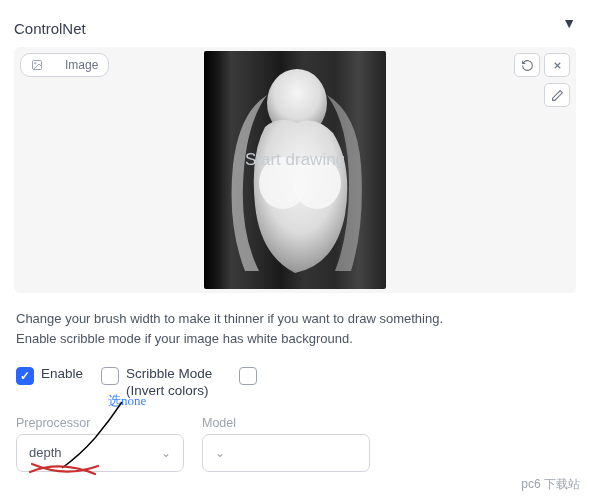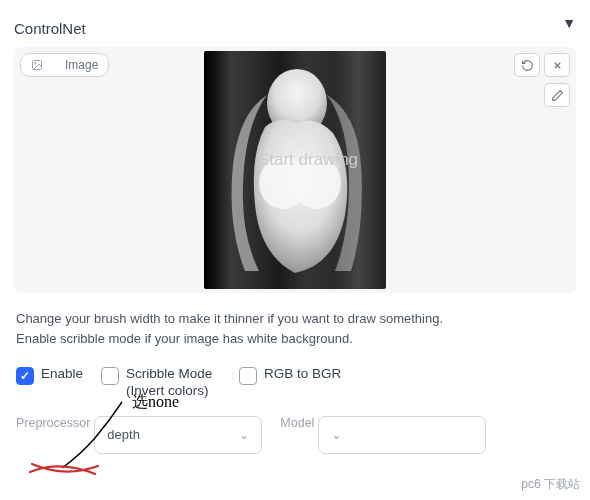--- a/index.html
+++ b/index.html
@@ -7,34 +7,34 @@
 .header { display: flex; justify-content: space-between; align-items: center; padding: 8px 14px 4px; }
 .header-title { font-size: 15px; color: #374151; margin-top: 12px; }
 .collapse-arrow { font-size: 14px; cursor: pointer; }
 .canvas-area { margin: 6px 14px; background: #f6f6f6; border-radius: 6px; position: relative; height: 246px; display: flex; align-items: center; justify-content: center; }
 .tab-image { position: absolute; top: 6px; left: 6px; border: 1px solid #d1d5db; background: #fff; border-radius: 10px; padding: 4px 10px; display: flex; align-items: center; gap: 22px; font-size: 12px; color: #6b7280; cursor: pointer; }
 .tool-col { position: absolute; top: 6px; right: 6px; display: flex; flex-direction: column; gap: 6px; }
 .tool-row { display: flex; gap: 4px; }
 .tool-btn { width: 26px; height: 24px; border: 1px solid #d1d5db; background: #fff; border-radius: 5px; display: flex; align-items: center; justify-content: center; cursor: pointer; color: #6b7280; }
 .preview { width: 182px; height: 238px; position: relative; border-radius: 2px; overflow: hidden; background: linear-gradient(90deg, #000 0%, #1a1a1a 8%, #3a3a3a 15%, #2a2a2a 30%, #1a1a1a 42%, #333 55%, #2a2a2a 72%, #444 85%, #222 100%); }
 .silhouette { position: absolute; left: 50%; top: 48%; transform: translate(-50%, -50%); width: 160px; height: 220px; }
-.overlay-text { position: absolute; left: 50%; top: 46%; transform: translate(-50%, -50%); color: #c7ccd1; font-size: 17px; white-space: nowrap; pointer-events: none; margin-left: 13px; }
+.overlay-text { position: absolute; left: 50%; top: 46%; transform: translate(-50%, -50%); color: #c7ccd1; font-size: 17px; white-space: nowrap; pointer-events: none; }
 .info-text { padding: 10px 16px 4px; font-size: 13px; color: #4b5563; line-height: 1.5; }
 .checkbox-row { display: flex; gap: 18px; padding: 14px 16px 6px; align-items: flex-start; flex-wrap: wrap; }
 .chk-item { display: flex; align-items: flex-start; gap: 7px; font-size: 13.5px; color: #374151; cursor: pointer; }
 .chk-box { width: 18px; height: 18px; border: 1.5px solid #9ca3af; border-radius: 4px; background: #fff; display: flex; align-items: center; justify-content: center; flex-shrink: 0; margin-top: 1px; }
 .chk-box.checked { background: #2866ff; border-color: #2866ff; }
 .chk-mark { color: #fff; font-size: 12px; font-weight: bold; }
 .chk-label { line-height: 1.25; }
 .dropdown-row { display: flex; gap: 18px; padding: 10px 16px 0; align-items: flex-end; }
-.dd-group { display: flex; flex-direction: row; gap: 4px; }
+.dd-group { display: flex; flex-direction: column; gap: 4px; }
 .dd-label { font-size: 12.5px; color: #9ca3af; }
 .dd-select { width: 168px; height: 38px; border: 1px solid #d1d5db; border-radius: 7px; background: #fff; display: flex; align-items: center; justify-content: space-between; padding: 8px 12px; font-size: 13px; color: #4b5563; cursor: pointer; }
 .chev { color: #9ca3af; font-size: 12px; }
-.anno-note { position: absolute; left: 108px; top: 392px; font-size: 16px; color: #000000; font-family: "SimSun", serif; margin-left: 24px; }
+.anno-note { position: absolute; left: 108px; top: 392px; font-size: 13px; color: #3b82f6; font-family: "SimSun", serif; }
 .anno-svg { position: absolute; left: 0; top: 0; width: 590px; height: 500px; pointer-events: none; }
 .watermark { position: absolute; right: 6px; bottom: 6px; font-size: 12px; color: #9ca3af; background: rgba(255,255,255,0.7); padding: 1px 4px; border-radius: 3px; margin-left: 28px; }
 </style>
 </head>
 <body>
 
 <div class="header">
   <span class="header-title">ControlNet</span>
   <span class="collapse-arrow">▼</span>
 </div>
@@ -101,21 +101,20 @@
         <span class="chk-mark">✓</span>
       </span>
     <span class="chk-label">Enable</span>
   </label>
   <label class="chk-item" style="max-width:120px">
     <span class="chk-box"></span>
     <span class="chk-label">Scribble Mode (Invert colors)</span>
   </label>
   <label class="chk-item">
     <span class="chk-box"></span>
-    <span class="chk-label">RGB to BGR</span>
   </label>
 </div>
 
 <div class="dropdown-row">
   <div class="dd-group">
     <span class="dd-label">Preprocessor</span>
     <div class="dd-select">
       <span>depth</span>
       <span class="chev">⌄</span>
     </div>

